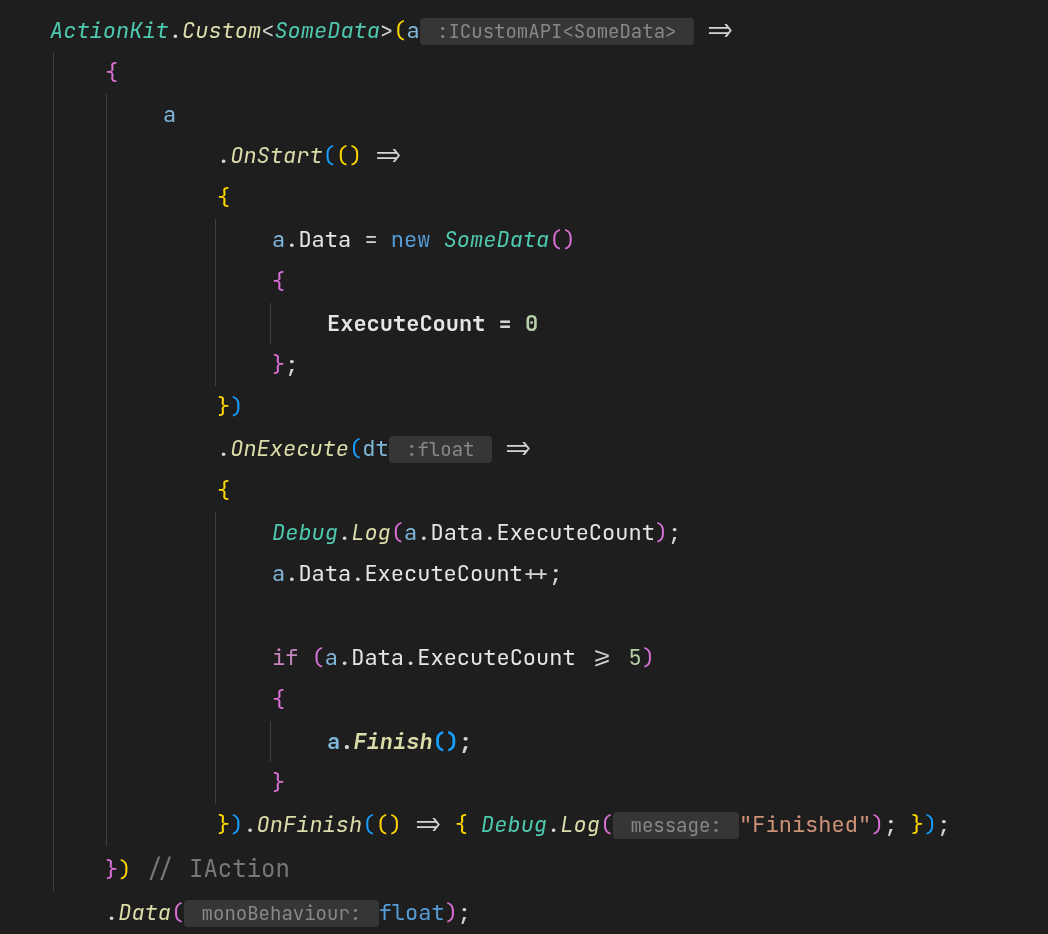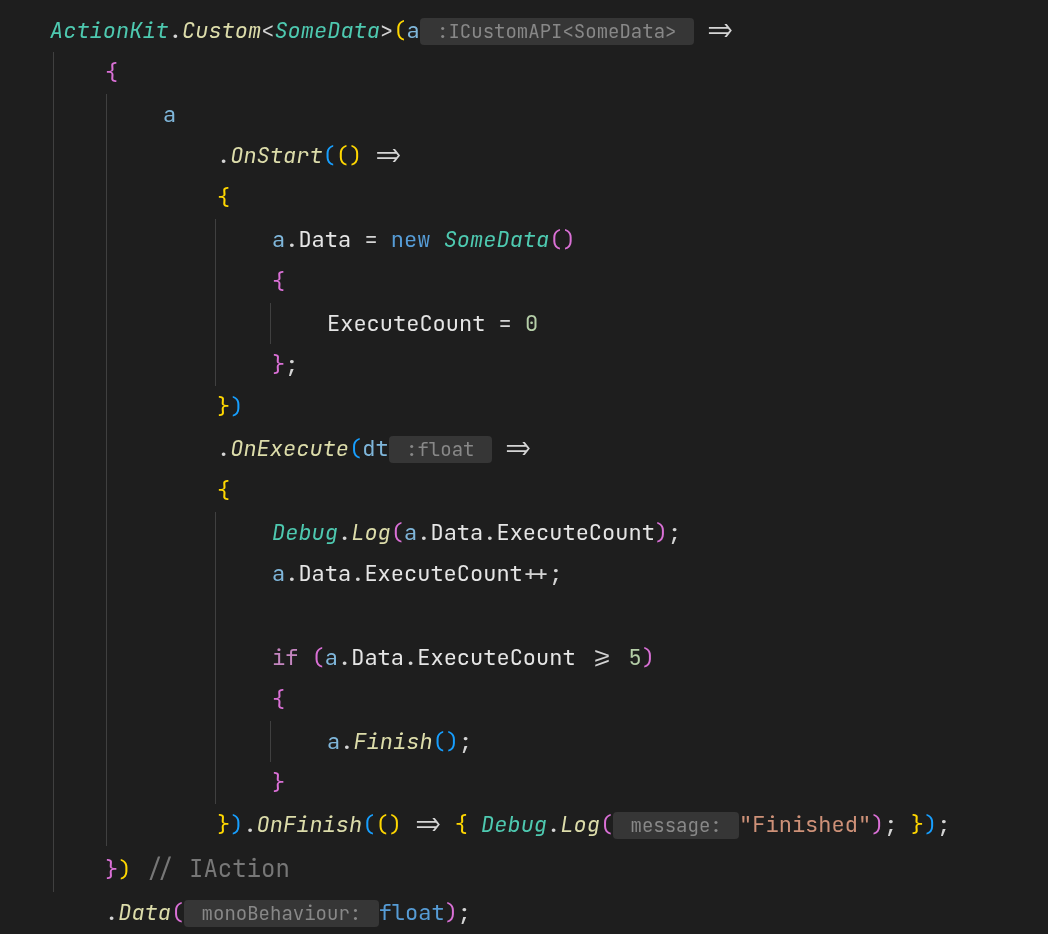--- a/index.html
+++ b/index.html
@@ -27,21 +27,21 @@
     .guide2 { left: 56px; }
     .guide3 { left: 165px; }
     .guide4 { left: 220px; }
     .guide-wrap { position: relative; }
     
     .indent0 { padding-left: 0; }
     .indent1 { padding-left: 55px; }
     .indent2 { padding-left: 113px; }
     .indent3 { padding-left: 167px; }
     .indent4 { padding-left: 222px; }
-    .indent5 { padding-left: 277px; }
+    .indent5 { padding-left: 277px; font-weight: bold; }
     
     .c-class   { color: #4ec9b0; font-style: italic; }
     .c-method  { color: #dcdcaa; font-style: italic; }
     .c-punct   { color: #d4d4d4; }
     .c-param   { color: #7fb6da; }
     .c-hint    { color: #888; background: #363636; border-radius: 4px; padding: 1px 6px; font-size: 19px; }
     .c-keyword { color: #c586c0; }
     .c-new     { color: #569cd6; }
     .c-prop    { color: #e5e5e5; }
     .c-num     { color: #b5cea8; }

